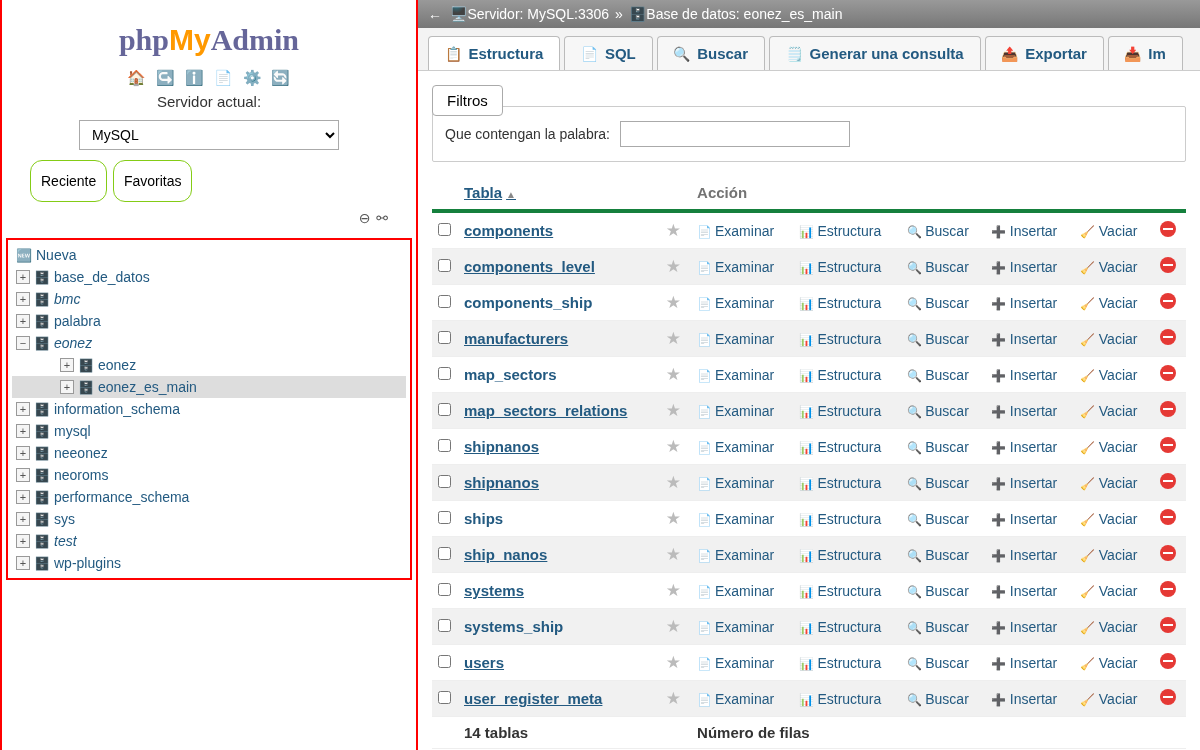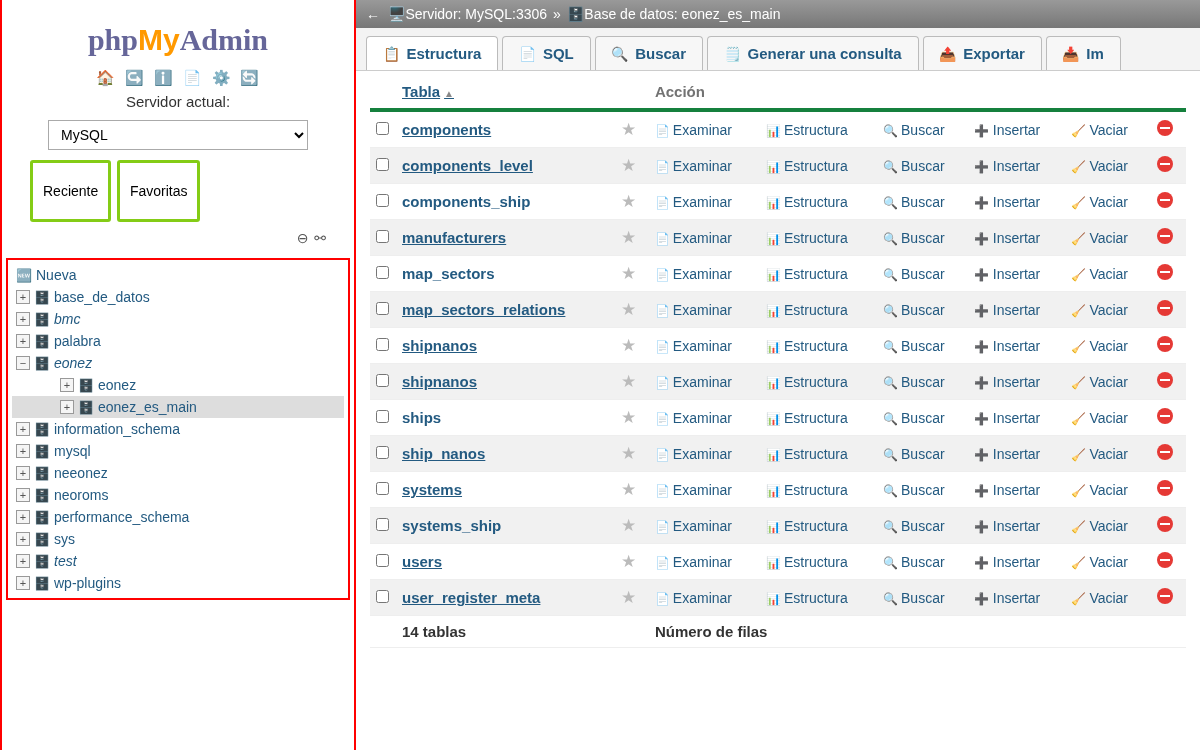--- a/index.html
+++ b/index.html
@@ -1,29 +1,29 @@
 <!DOCTYPE html>
 <html><head>
 <meta charset="utf-8">
 <style>
 * { box-sizing: border-box; margin: 0; padding: 0; }
 body { font-family: sans-serif; font-size: 13px; color: #333; background: #fff; width: 1200px; height: 750px; overflow: hidden; }
 .layout { display: flex; height: 100%; }
-.sidebar { width: 356px; background: #fff; border: 2px solid #f00; border-top: none; border-bottom: none; padding: 0; position: relative; }
+.sidebar { width: 418px; background: #fff; border: 2px solid #f00; border-top: none; border-bottom: none; padding: 0; position: relative; }
 .sidebar-inner { padding: 8px 10px; }
 .logo { text-align: center; padding: 15px 0 8px; font-size: 30px; font-weight: bold; }
 .logo .php { color: #666699; font-family: Georgia, serif; }
 .logo .my { color: #ff9900; }
 .logo .admin { color: #666699; font-family: Georgia, serif; }
 .toolbar-icons { text-align: center; padding: 4px 0 6px; font-size: 15px; }
 .toolbar-icons span { margin: 0 3px; cursor: pointer; }
 .server-label { text-align: center; color: #333; margin-bottom: 10px; font-size: 15px; }
 .server-select { width: 260px; margin: 0 auto 10px; display: block; padding: 5px 8px; border: 1px solid #aaa; background: #fff; font-size: 14px; }
 .recent-fav { text-align: left; padding-left: 18px; margin-bottom: 8px; }
-.recent-fav button { background: #fff; border: 3px solid #84cc16; border-radius: 3px; padding: 20px 10px; font-size: 14px; margin-right: 2px; cursor: pointer; }
+.recent-fav button { background: #fff; border: 1px solid #84cc16; border-radius: 12px; padding: 12px 10px; font-size: 14px; margin-right: 2px; cursor: pointer; }
 .collapse-icons { text-align: right; padding-right: 18px; font-size: 14px; color: #555; }
 .collapse-icons span { cursor: pointer; margin-left: 2px; }
 .tree { border: 2px solid #f00; margin: 4px; padding: 4px; }
 .tree ul { list-style: none; padding-left: 0; }
 .tree li { padding: 3px 0 3px 4px; font-size: 14px; display: flex; align-items: center; }
 .tree li.nested2 { padding-left: 48px; }
 .tree li.selected { background: #ddd; }
 .tree .expand-icon { display:inline-block; width:14px; height:14px; border:1px solid #999; text-align:center; line-height:12px; font-size:11px; color:#555; margin-right:4px; background:#f5f5f5; cursor:pointer; }
 .tree .db-icon { display:inline-block; width:16px; font-size:13px; margin-right:4px; }
 .tree .italic { font-style: italic; }
@@ -205,20 +205,27 @@
       <div class="tab">
           <span class="tab-icon">📤</span>
           <span>Exportar</span>
         </div>
       <div class="tab">
           <span class="tab-icon">📥</span>
           <span>Im</span>
         </div>
     </div>
 
+    <div class="filters-box">
+      <button class="filters-btn">Filtros</button>
+      <div class="filter-row">
+        <label>Que contengan la palabra:</label>
+        <input type="text" value="" style="">
+      </div>
+    </div>
 
     <div class="table-wrapper">
       <table class="datatable">
         <thead>
           <tr>
             <th class="checkbox-cell"></th>
             <th class="sort"><span>Tabla</span><span class="sort-arrow">▲</span></th>
             <th></th>
             <th class="action-col" colspan="6">Acción</th>
           </tr>

